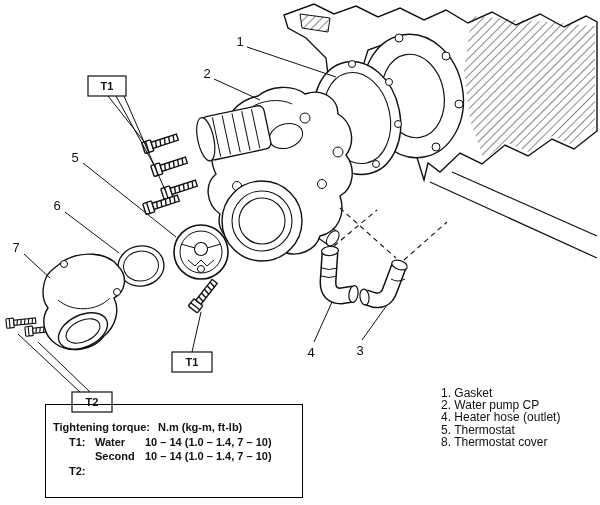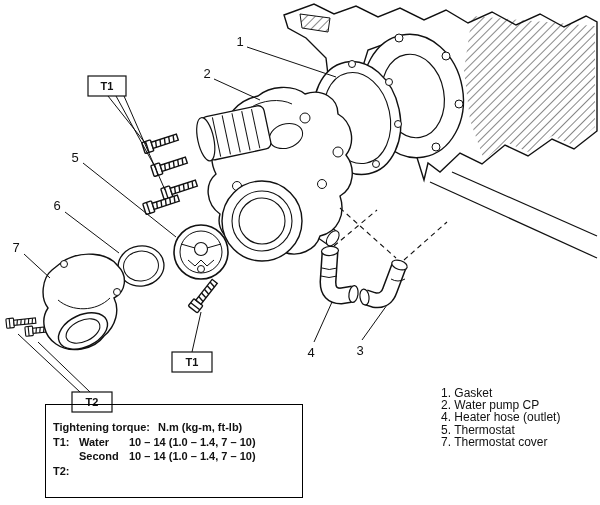--- a/index.html
+++ b/index.html
@@ -7,21 +7,21 @@
   .page{position:relative;width:600px;height:505px;background:#fff;overflow:hidden;}
   svg{position:absolute;inset:0;}
   svg text{font-family:"Liberation Sans", sans-serif;fill:#111;}
   .callout{font-size:13px;}
   .tagtxt{font-size:11px;font-weight:bold;}
   .legend{position:absolute;left:441px;top:387px;font-size:12px;line-height:12.2px;white-space:nowrap;}
   .tq-box{position:absolute;left:45px;top:404px;width:242px;height:62px;border:1.5px solid #000;
           padding:15px 7px;font-size:11px;font-weight:bold;line-height:14.5px;white-space:nowrap;}
   .tq-title span{margin-right:8px;}
   .tq-row{display:flex;}
-  .tq-c1{width:26px;}
+  .tq-c1{width:26px;margin-left:16px;}
   .tq-c2{width:50px;}
 </style>
 </head>
 <body>
 
 <div class="page">
 
 <svg width="600" height="505" viewBox="0 0 600 505">
   <defs>
     <pattern id="hatch" width="6" height="6" patternUnits="userSpaceOnUse" patternTransform="rotate(45)">
@@ -203,21 +203,21 @@
     <rect x="72" y="392" width="40" height="20" fill="#fff" stroke="#111" stroke-width="1.2"></rect>
     <text class="tagtxt" x="92" y="406" text-anchor="middle">T2</text>
   </g>
 </svg>
 
 <div class="legend">
   <div>1. Gasket</div>
   <div>2. Water pump CP</div>
   <div>4. Heater hose (outlet)</div>
   <div>5. Thermostat</div>
-  <div>7. Thermostat cover</div>
+  <div>8. Thermostat cover</div>
 </div>
 
 <div class="tq-box">
   <div class="tq-title">
     <span>Tightening torque:</span><span>N.m (kg-m, ft-lb)</span>
   </div>
   <div class="tq-row">
     <span class="tq-c1">T1:</span>
     <span class="tq-c2">Water</span>
     <span>10 – 14 (1.0 – 1.4, 7 – 10)</span>

